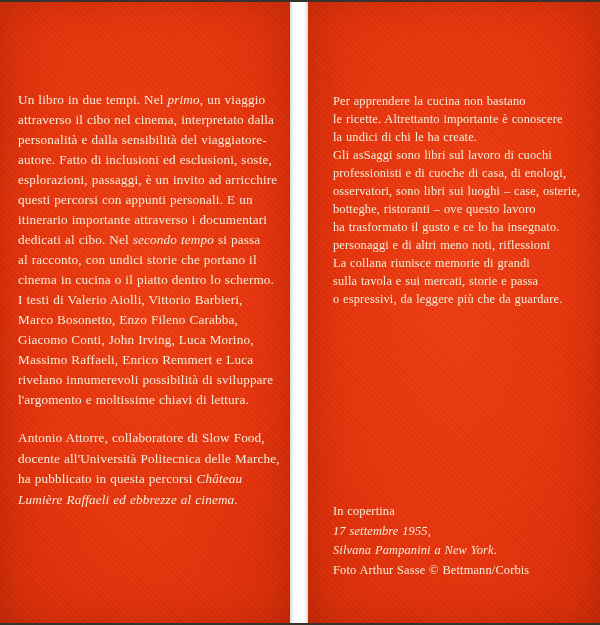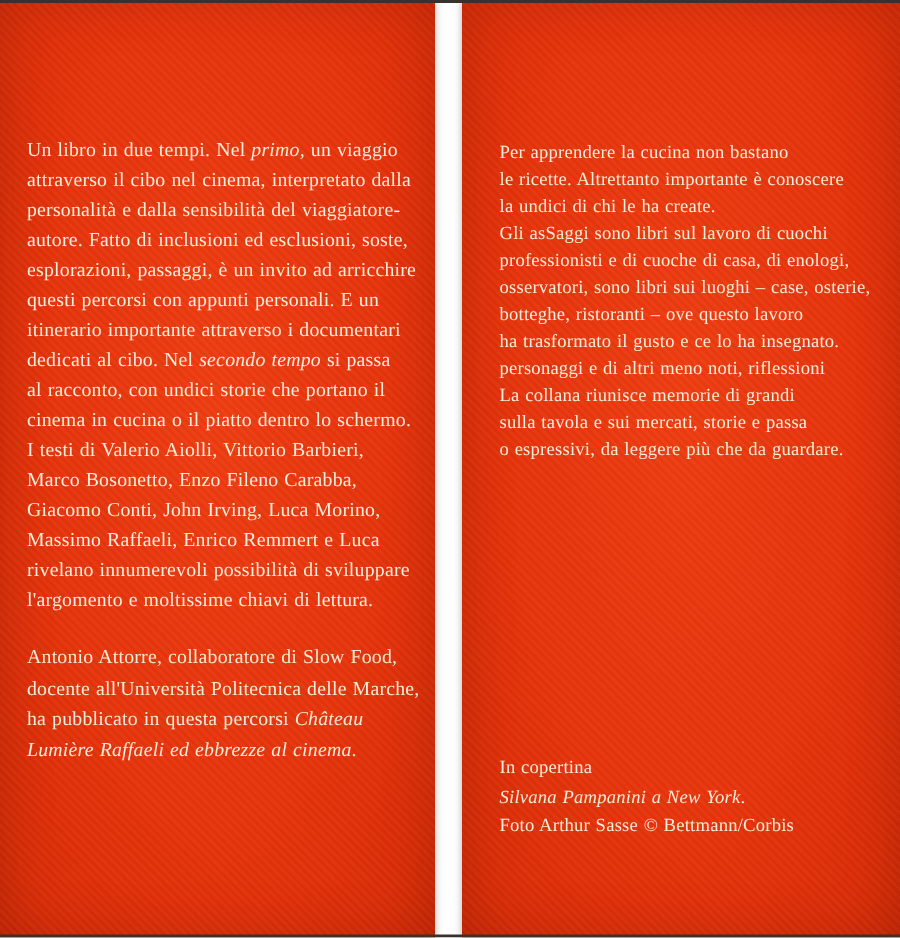--- a/index.html
+++ b/index.html
@@ -107,17 +107,18 @@
         <div class="line"><span>osservatori, sono libri sui luoghi – case, osterie,</span></div>
         <div class="line"><span>botteghe, ristoranti – ove questo lavoro</span></div>
         <div class="line"><span>ha trasformato il gusto e ce lo ha insegnato.</span></div>
         <div class="line"><span>personaggi e di altri meno noti, riflessioni</span></div>
         <div class="line"><span>La collana riunisce memorie di grandi</span></div>
         <div class="line"><span>sulla tavola e sui mercati, storie e passa</span></div>
         <div class="line"><span>o espressivi, da leggere più che da guardare.</span></div>
       </div>
     <div class="textblock cover-credit">
         <div class="line"><span>In copertina</span></div>
+        <div class="line"><span class="it">17 settembre 1955,</span></div>
         <div class="line"><span class="it">Silvana Pampanini a New York</span><span>.</span></div>
         <div class="line"><span>Foto Arthur Sasse © Bettmann/Corbis</span></div>
       </div>
   </div>
 </div>
 
 </body></html>

